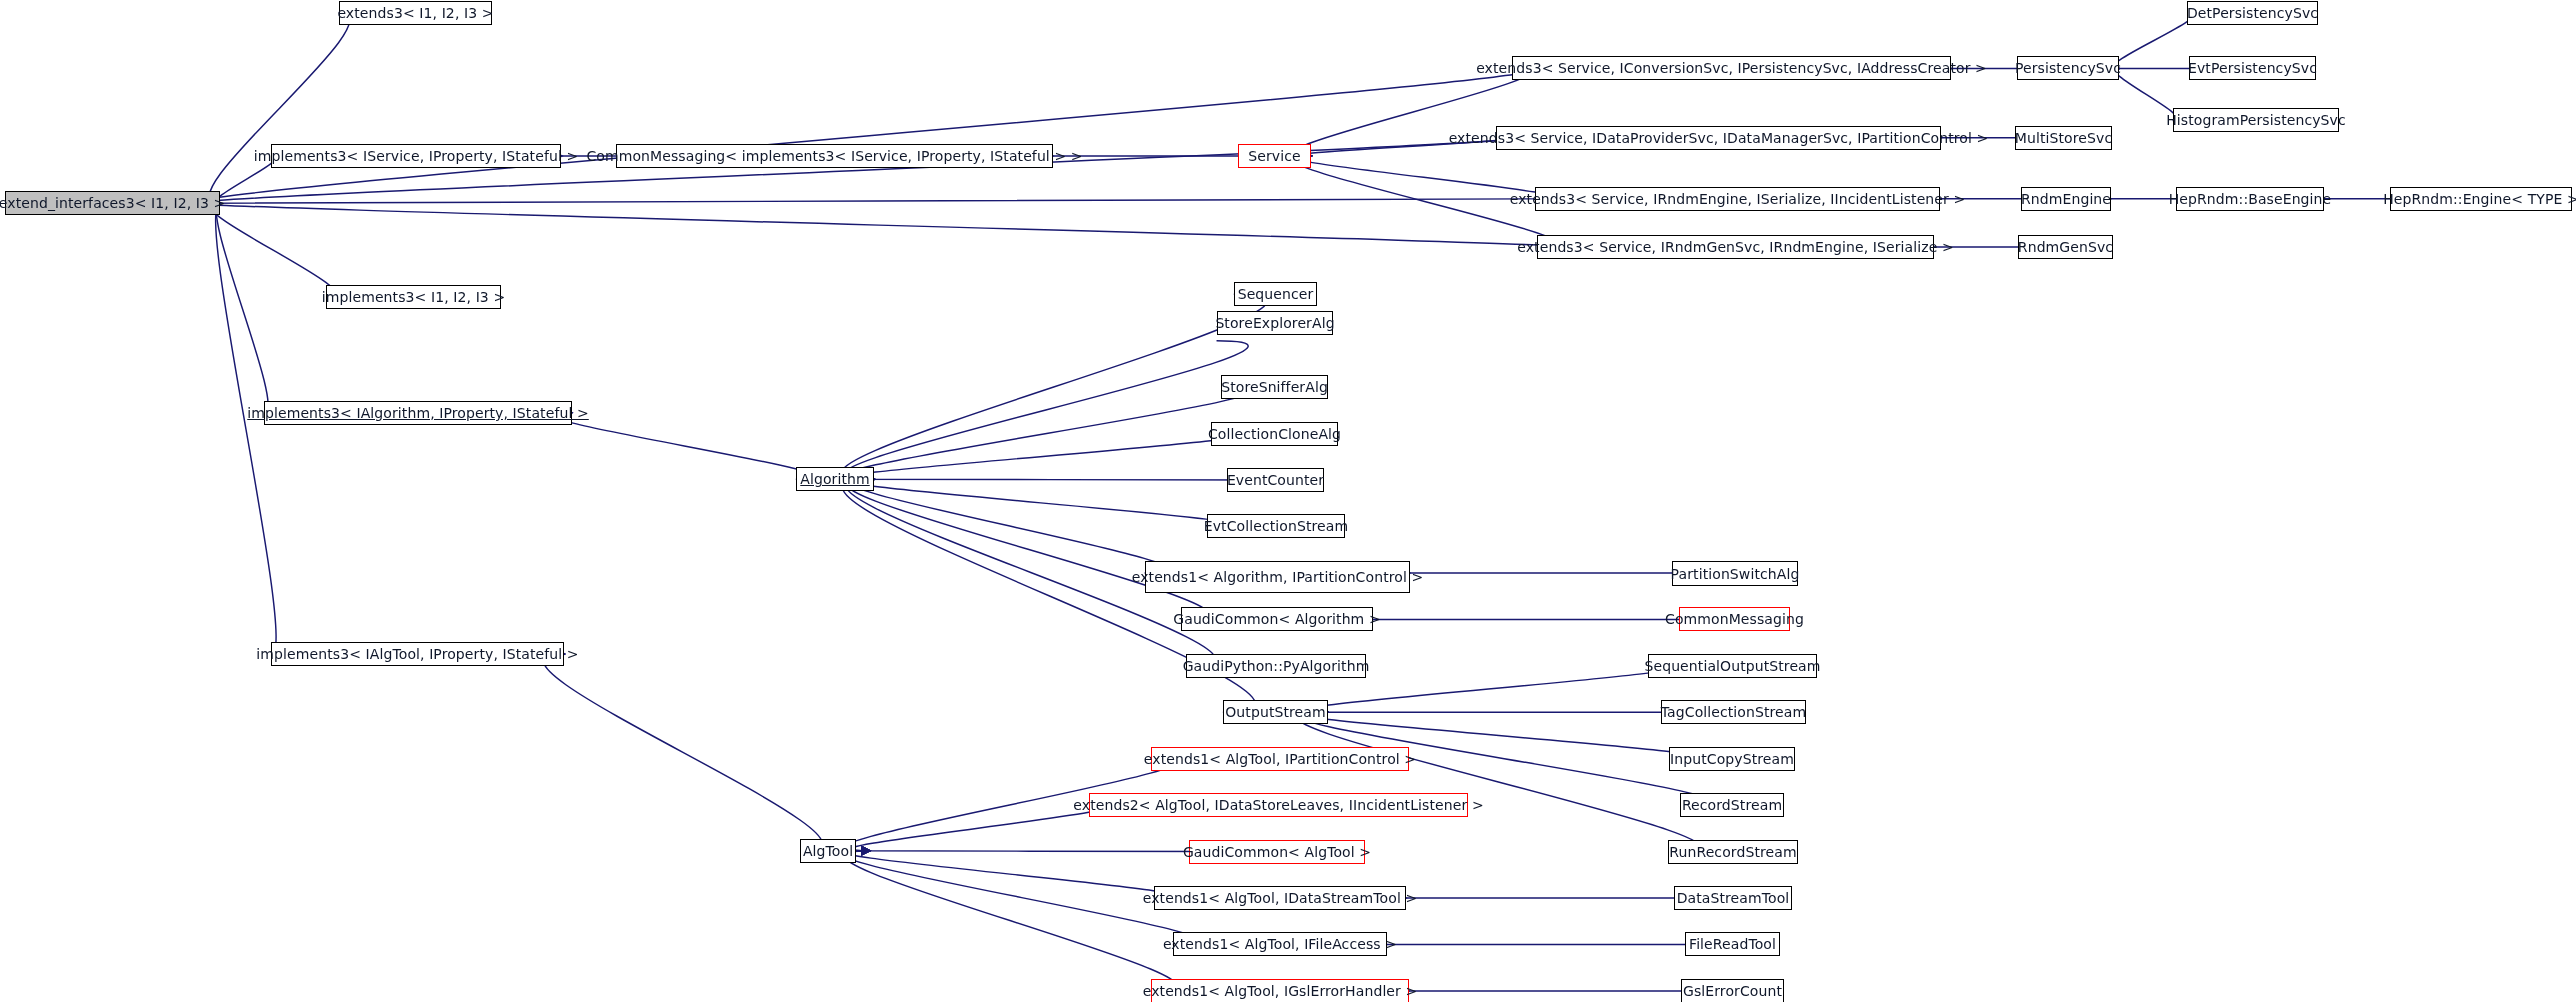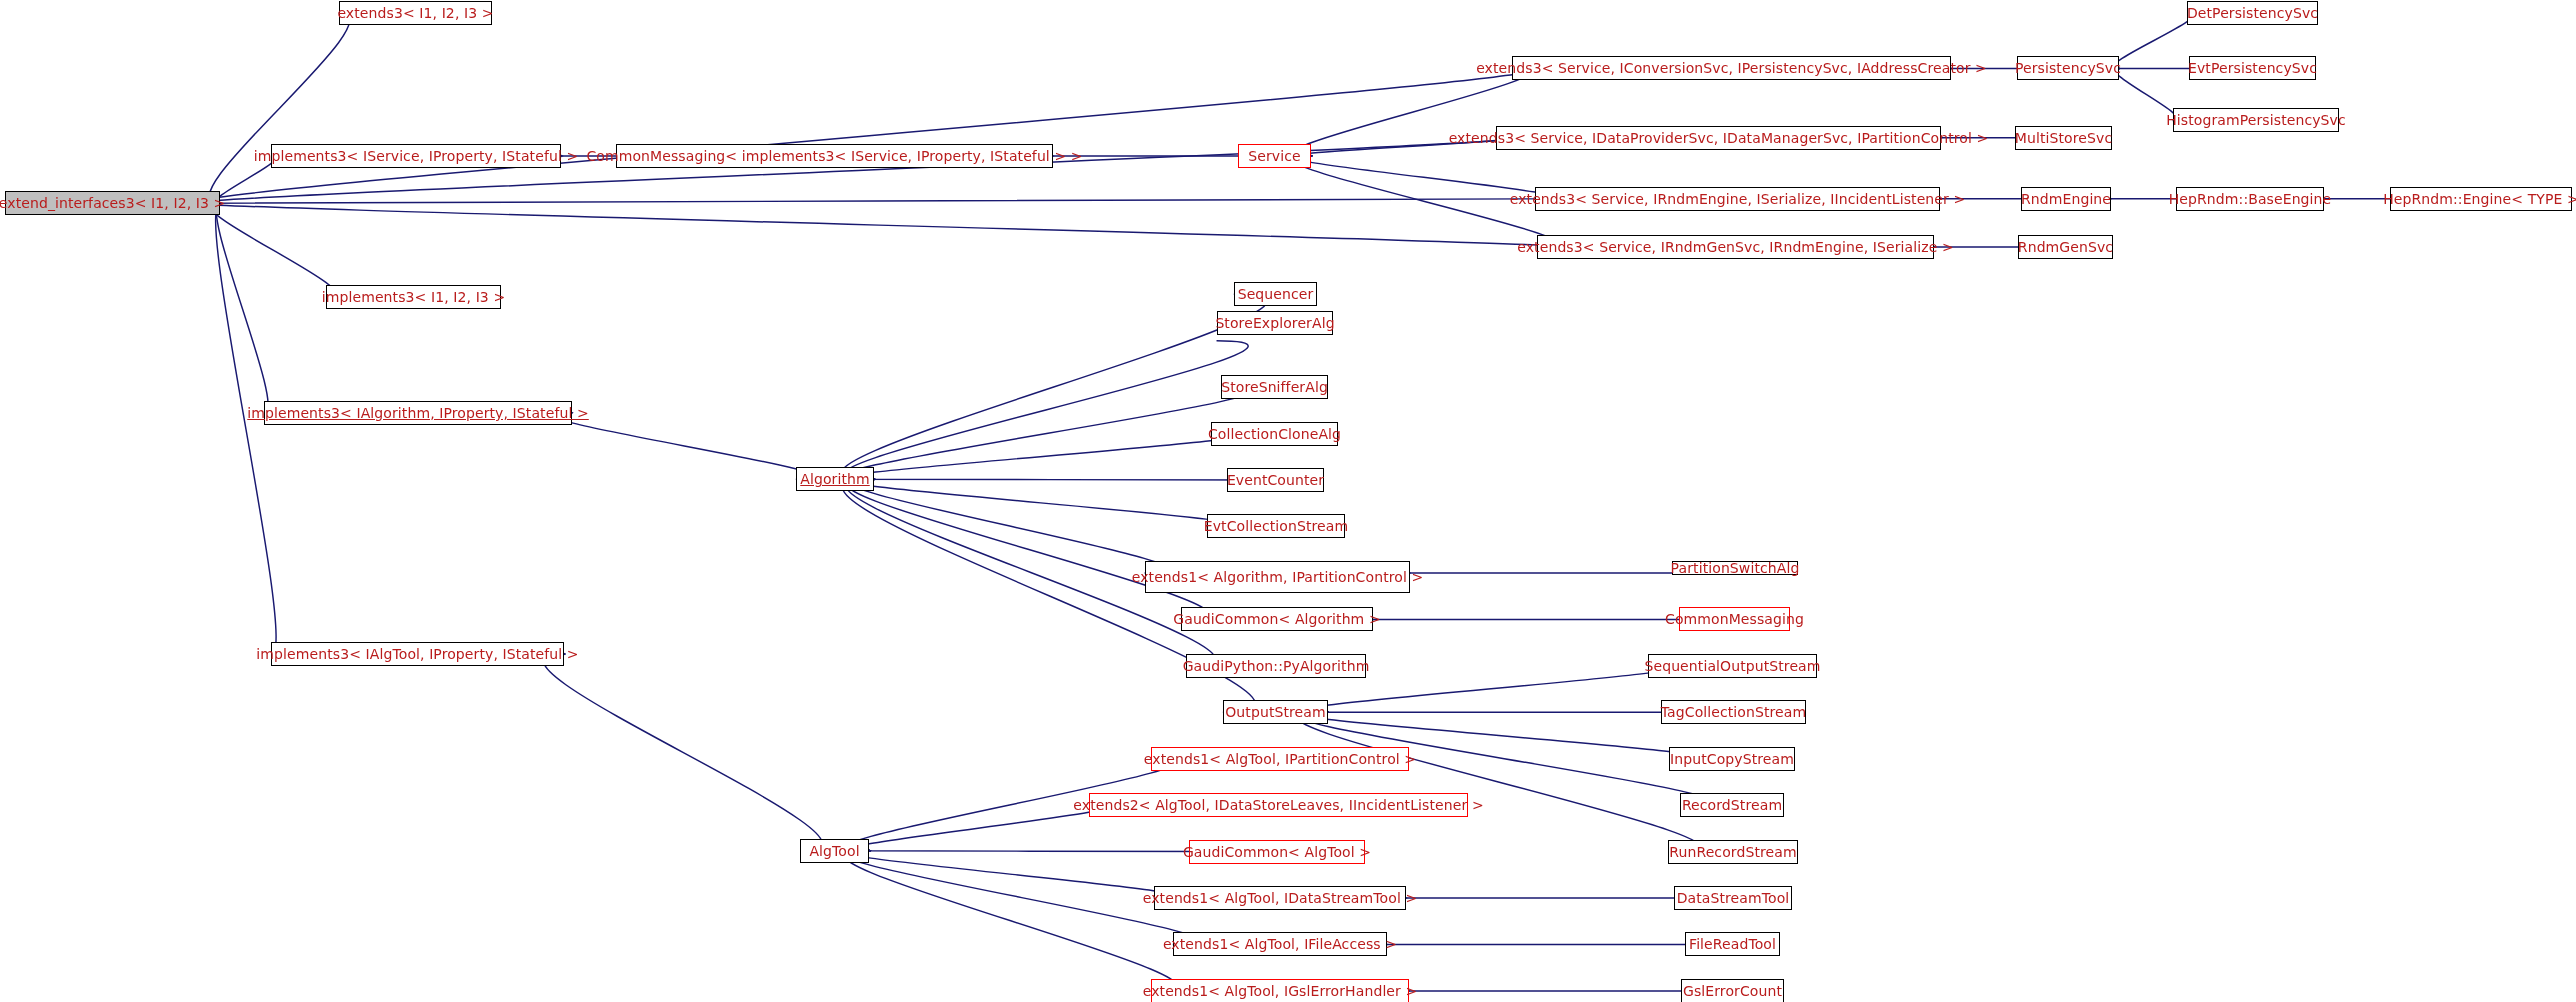--- a/index.html
+++ b/index.html
@@ -21,21 +21,21 @@
     top: 0;
     width: 2576px;
     height: 1003px;
     pointer-events: none;
   }
   .node {
     position: absolute;
     box-sizing: border-box;
     border: 0.9px solid #000000;
     background: #ffffff;
-    color: #b91c1c;
+    color: #0f172a;
     display: flex;
     align-items: center;
     justify-content: center;
     white-space: nowrap;
     font-size: 14px;
     line-height: 1;
     letter-spacing: 0.1px;
     padding: 0 5.5px;
   }
   .node.red {
@@ -137,31 +137,31 @@
       <div class="node" style="left: 1234px; top: 282px; width: 83px; height: 24px;">Sequencer</div>
       <div class="node" style="left: 1217px; top: 311px; width: 116px; height: 24px;">StoreExplorerAlg</div>
       <div class="node" style="left: 1221px; top: 375px; width: 107px; height: 24px;">StoreSnifferAlg</div>
       <div class="node" style="left: 1211px; top: 422px; width: 127px; height: 24px;">CollectionCloneAlg</div>
       <div class="node" style="left: 1227px; top: 468px; width: 97px; height: 24px;">EventCounter</div>
       <div class="node" style="left: 1207px; top: 514px; width: 138px; height: 24px;">EvtCollectionStream</div>
       <div class="node" style="left: 1145px; top: 561px; width: 265px; height: 32px;">extends1&lt; Algorithm, IPartitionControl &gt;</div>
       <div class="node" style="left: 1181px; top: 607px; width: 192px; height: 24px;">GaudiCommon&lt; Algorithm &gt;</div>
       <div class="node" style="left: 1186px; top: 654px; width: 180px; height: 24px;">GaudiPython::PyAlgorithm</div>
       <div class="node" style="left: 1223px; top: 700px; width: 105px; height: 24px;">OutputStream</div>
-      <div class="node" style="left: 1672px; top: 561px; width: 126px; height: 14px; text-align: right;">PartitionSwitchAlg</div>
+      <div class="node" style="left: 1672px; top: 561px; width: 126px; height: 25px; text-align: right;">PartitionSwitchAlg</div>
       <div class="node red" style="left: 1679px; top: 607px; width: 111px; height: 24px;">CommonMessaging</div>
       <div class="node" style="left: 1648px; top: 654px; width: 169px; height: 24px;">SequentialOutputStream</div>
       <div class="node" style="left: 1661px; top: 700px; width: 145px; height: 24px;">TagCollectionStream</div>
       <div class="node" style="left: 1669px; top: 747px; width: 126px; height: 24px;">InputCopyStream</div>
       <div class="node" style="left: 1680px; top: 793px; width: 104px; height: 24px;">RecordStream</div>
       <div class="node" style="left: 1668px; top: 840px; width: 130px; height: 24px;">RunRecordStream</div>
       <div class="node" style="left: 1674px; top: 886px; width: 118px; height: 24px;">DataStreamTool</div>
       <div class="node" style="left: 1685px; top: 932px; width: 95px; height: 24px;">FileReadTool</div>
       <div class="node" style="left: 1681px; top: 979px; width: 103px; height: 24px;">GslErrorCount</div>
-      <div class="node" style="left: 800px; top: 839px; width: 69px; height: 24px; text-align: right;">AlgTool</div>
+      <div class="node" style="left: 800px; top: 839px; width: 56px; height: 24px; text-align: right;">AlgTool</div>
       <div class="node red" style="left: 1151px; top: 747px; width: 258px; height: 24px;">extends1&lt; AlgTool, IPartitionControl &gt;</div>
       <div class="node red" style="left: 1089px; top: 793px; width: 379px; height: 24px;">extends2&lt; AlgTool, IDataStoreLeaves, IIncidentListener &gt;</div>
       <div class="node red" style="left: 1189px; top: 840px; width: 176px; height: 24px;">GaudiCommon&lt; AlgTool &gt;</div>
       <div class="node" style="left: 1154px; top: 886px; width: 252px; height: 24px;">extends1&lt; AlgTool, IDataStreamTool &gt;</div>
       <div class="node" style="left: 1173px; top: 932px; width: 214px; height: 24px;">extends1&lt; AlgTool, IFileAccess &gt;</div>
       <div class="node red" style="left: 1151px; top: 979px; width: 258px; height: 24px;">extends1&lt; AlgTool, IGslErrorHandler &gt;</div>
     </div>
 </div>
 
 

